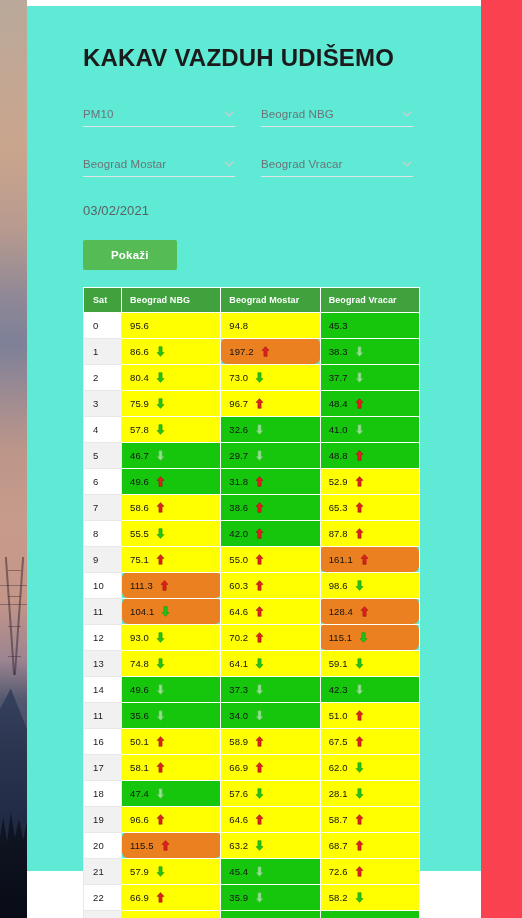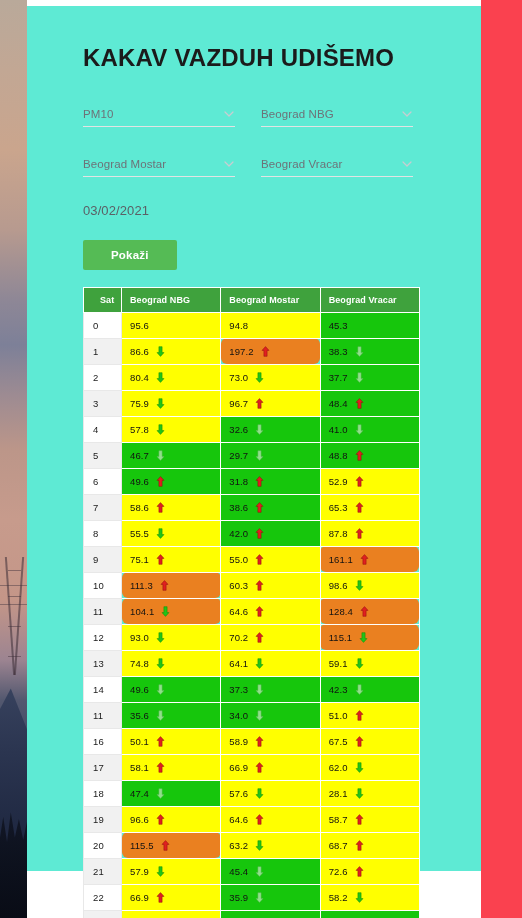--- a/index.html
+++ b/index.html
@@ -110,21 +110,21 @@
     border-collapse: collapse; width: 336px; table-layout: fixed;
     font-size: 9.5px;
   }
   #aqi-table col.c-hour  { width: 38px; }
   #aqi-table col.c-data  { width: 99.33px; }
   #aqi-table thead th {
     background: #3fa23d; color: #ffffff; font-weight: 700;
     font-size: 9px; text-align: left; padding: 7px 8px;
     border: 1px solid #ffffff; letter-spacing: .1px; white-space: nowrap;
   }
-  #aqi-table thead th.th-hour { padding-left: 16px; }
+  #aqi-table thead th.th-hour { padding-left: 9px; }
   #aqi-table tbody td {
     border: 1px solid #ffffff; padding: 6px 8px; height: 26px;
     color: #121212; font-size: 9.5px; letter-spacing: .1px; vertical-align: middle;
   }
   #aqi-table tbody td.hour {
     background: #ffffff; color: #1a1a1a; border-color: #e8e8e8; padding-left: 9px;
   }
   #aqi-table tbody tr.odd td.hour { background: #f1f1f1; }
   #aqi-table tbody td.lvl-good   { background: #16c60c; }
   #aqi-table tbody td.lvl-mod    { background: #ffff00; }

